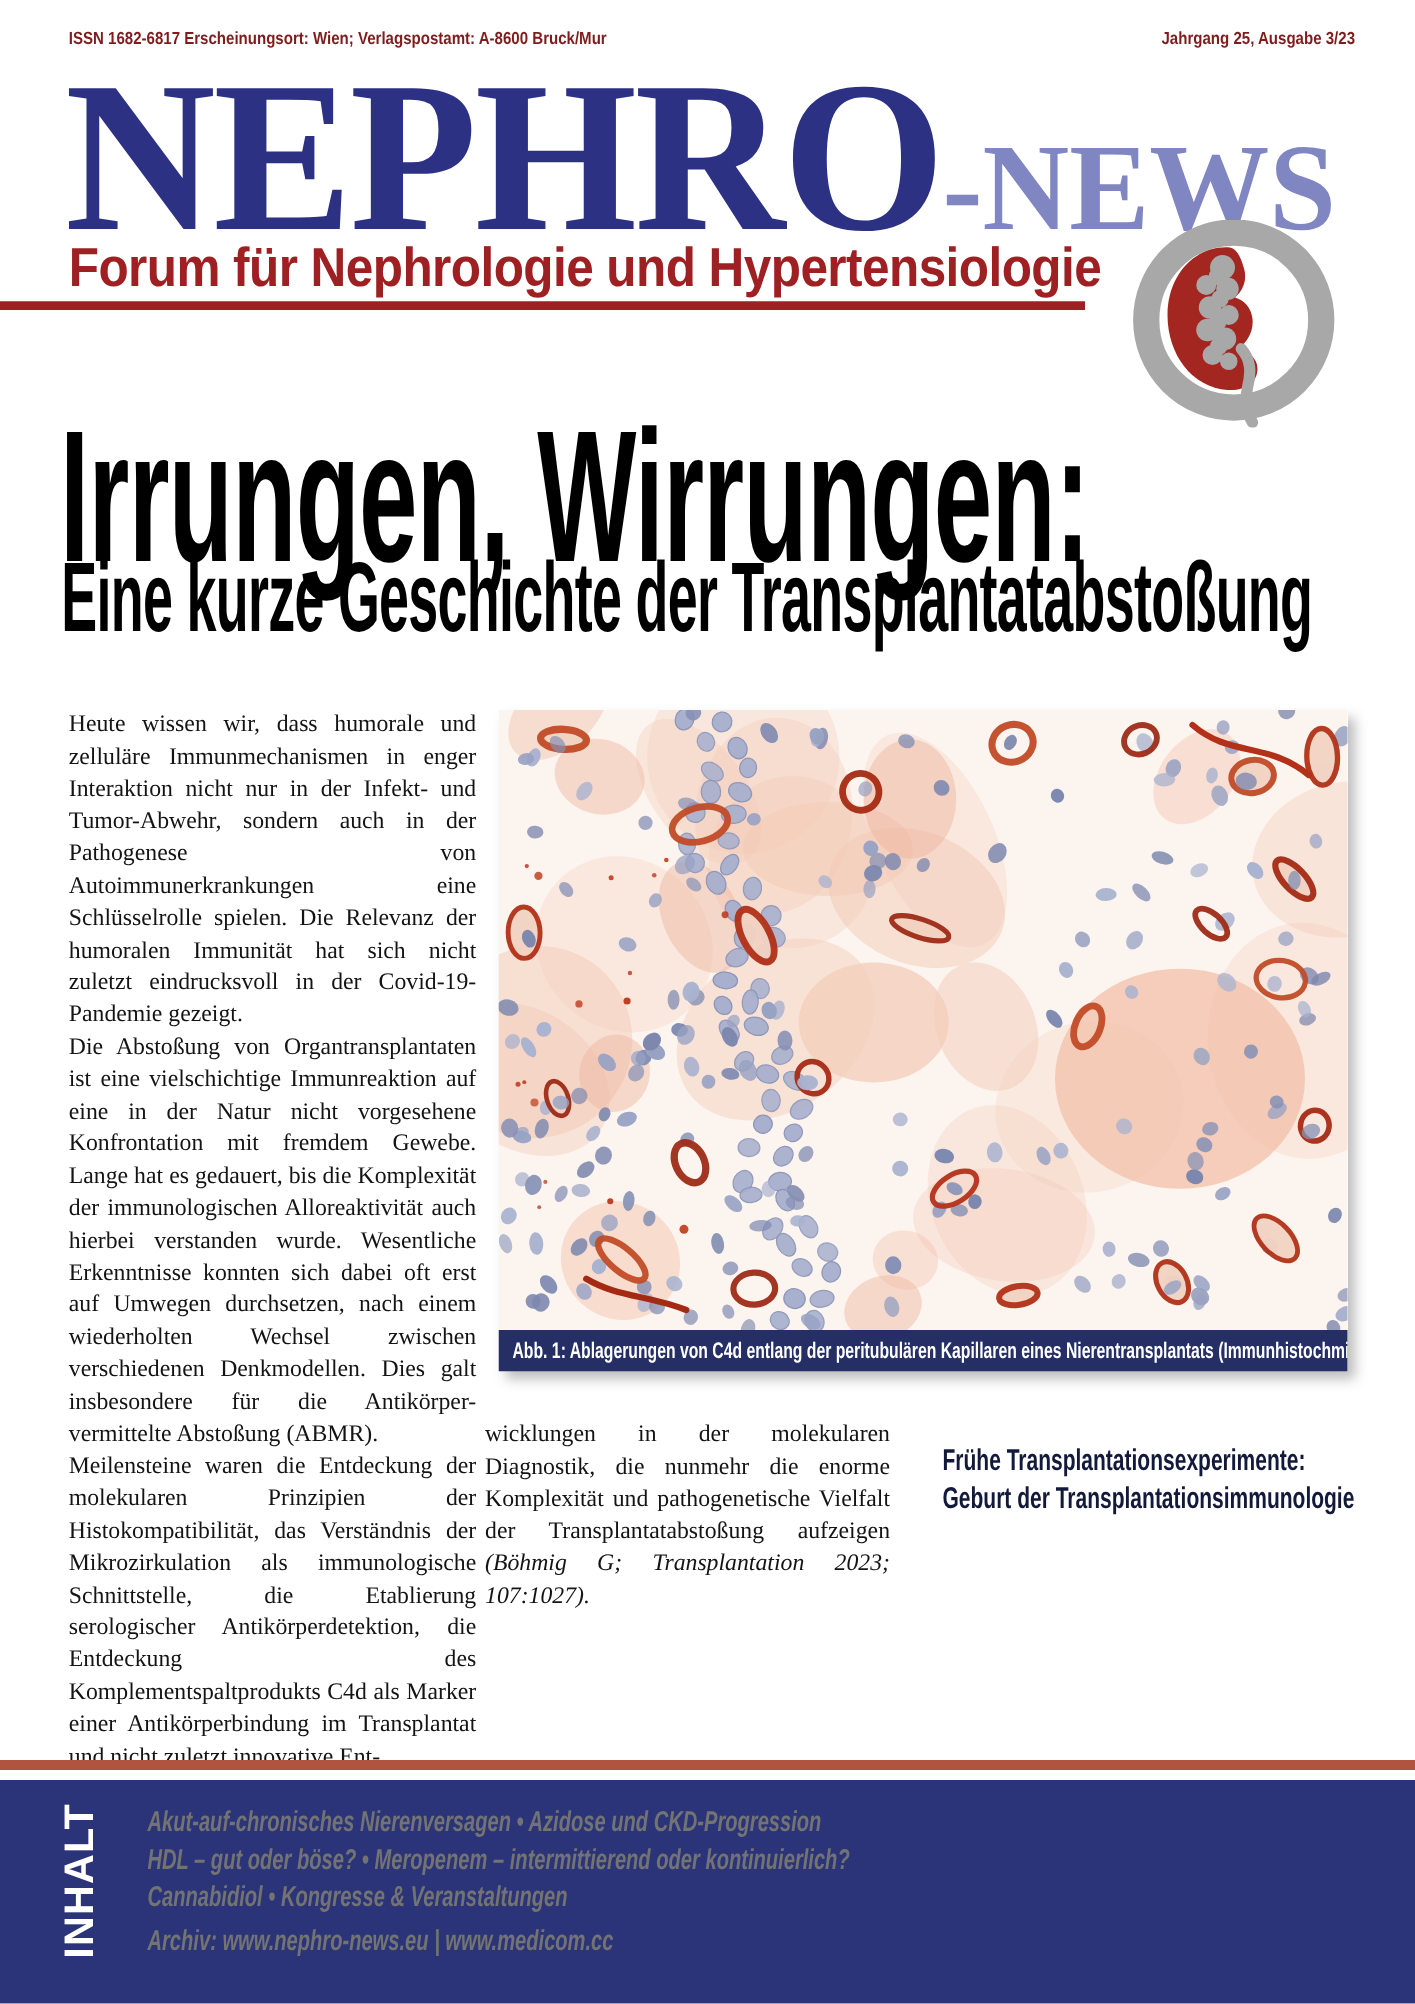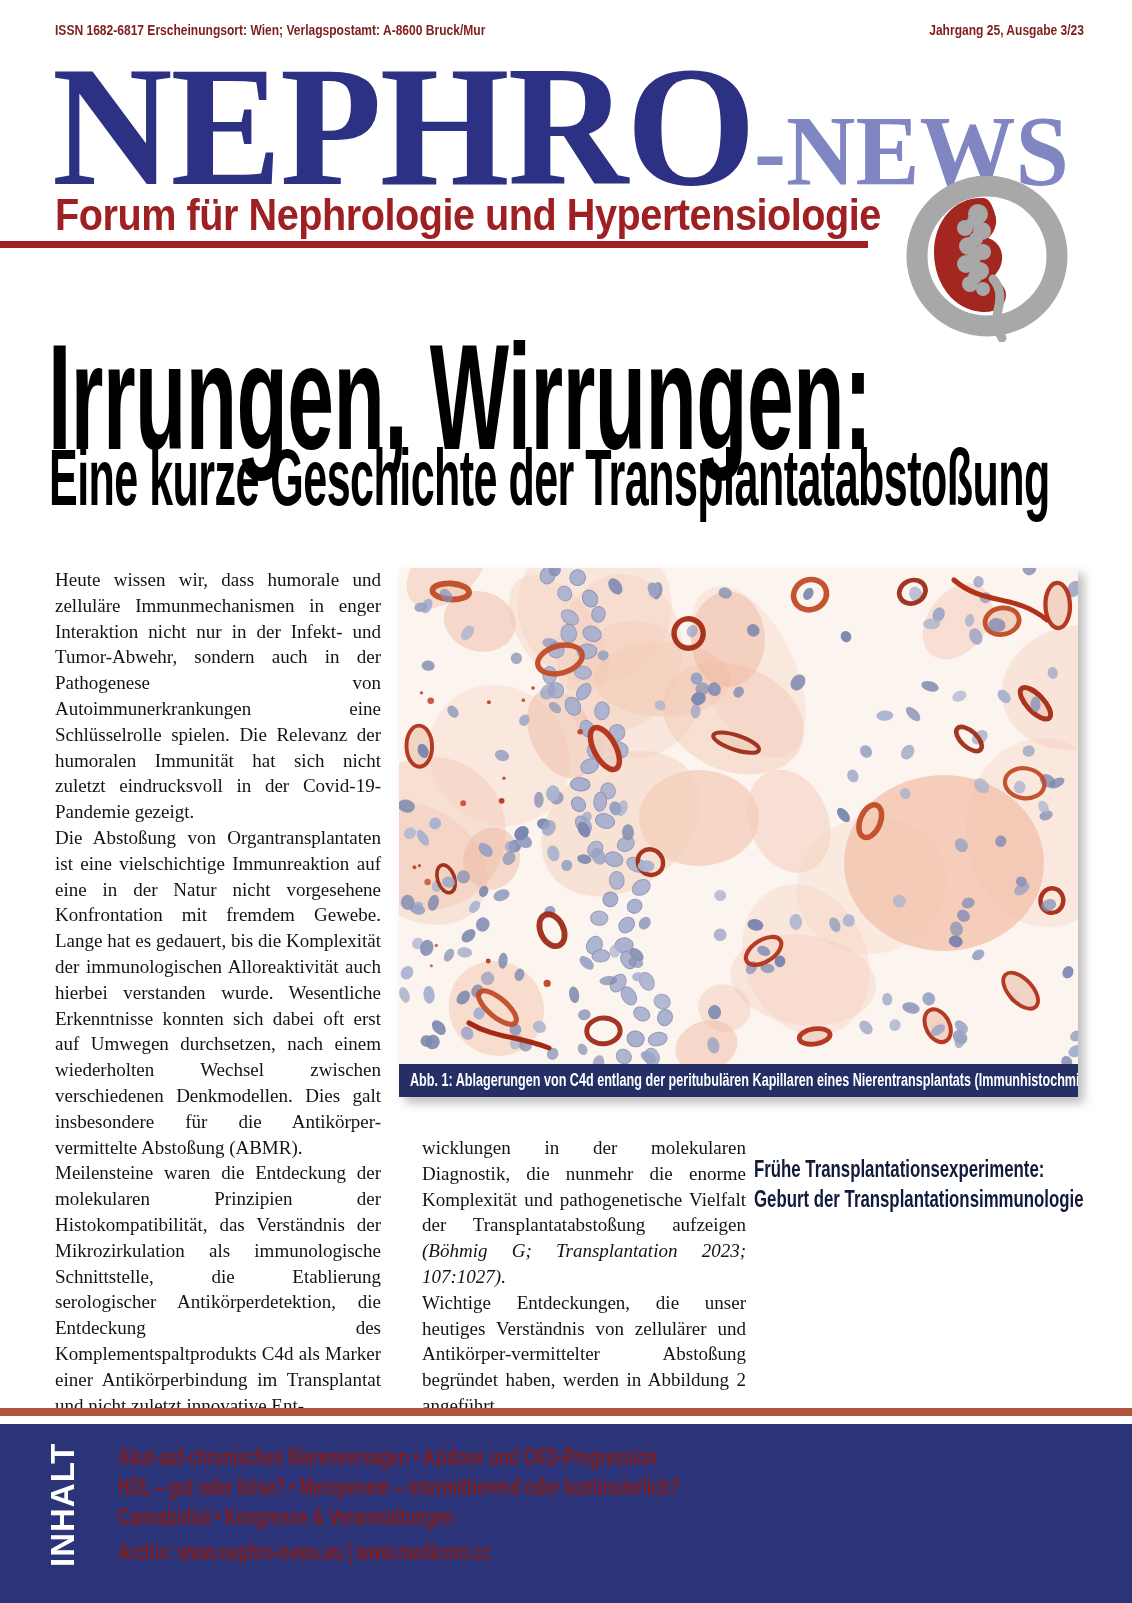--- a/index.html
+++ b/index.html
@@ -27,40 +27,40 @@
              font-size:150px;line-height:1;color:#000;transform:scaleX(.56);transform-origin:left;
              white-space:nowrap;letter-spacing:-1px;}
   .headline2{position:absolute;left:49px;top:438px;font-family:"Liberation Sans",sans-serif;font-weight:bold;
              font-size:79px;line-height:1;color:#000;transform:scaleX(.545);transform-origin:left;
              white-space:nowrap;letter-spacing:-1px;}
 
   
   .col{position:absolute;text-align:justify;font-size:19px;line-height:25.8px;color:#141414;}
   .col p{margin:0;}
   #col1{left:55px;top:567px;width:326px;}
-  #col2{left:422px;top:1135px;width:324px;}
+  #col2{left:388px;top:1135px;width:324px;}
   #col3{left:754px;top:1126px;width:324px;margin-top:28px;}
   .col3-heading{font-family:"Liberation Sans",sans-serif;font-weight:bold;font-size:24px;line-height:30px;
                 color:#13193b;text-align:left;transform:scaleX(.7);transform-origin:left;white-space:nowrap;}
   #col3 .bodytext{margin-top:21px;text-indent:5px;}
 
   
   .figure{position:absolute;left:399px;top:568px;width:679px;box-shadow:6px 6px 9px rgba(110,110,110,.45);}
   .figure svg{display:block;}
   .fig-caption{height:33px;background:#252f66;color:#fff;font-family:"Liberation Sans",sans-serif;
                font-weight:bold;font-size:18px;line-height:33px;padding-left:11px;overflow:hidden;}
   .fig-caption span{display:inline-block;transform:scaleX(.7);transform-origin:left;white-space:nowrap;}
 
   
   .rule-sienna{position:absolute;left:0;top:1408px;width:1132px;height:8px;background:#b0543f;}
   .footer-box{position:absolute;left:0;top:1424px;width:1132px;height:179px;background:#2b3478;}
   .inhalt{position:absolute;left:46px;top:1567px;transform:rotate(-90deg);transform-origin:0 0;
           font-family:"Liberation Sans",sans-serif;font-weight:bold;font-size:33px;letter-spacing:1px;
           color:#fff;white-space:nowrap;line-height:1;}
-  .toc{position:absolute;left:118px;top:1446px;color:#7f1d1d;font-family:"Liberation Sans",sans-serif;font-weight:bold;font-size:23px;}
+  .toc{position:absolute;left:118px;top:1446px;color:#737373;font-family:"Liberation Sans",sans-serif;font-weight:bold;font-size:23px;font-style:italic;}
   .toc-line{line-height:23px;margin-bottom:7px;transform:scaleX(.7);transform-origin:left;white-space:nowrap;}
   .archive{margin-top:12px;}
 </style>
 </head>
 <body>
 
 <div class="page">
 
   <div class="meta-row">
     <span class="meta-left">ISSN 1682-6817  Erscheinungsort: Wien; Verlagspostamt: A-8600 Bruck/Mur</span>
@@ -404,21 +404,20 @@
         <circle cx="181.0761098668445" cy="163.73360574245453" r="2.7909011135343462" fill="#bd3a1c" opacity="0.869198600994423"></circle>
         <circle cx="31.745769820408896" cy="132.71933434531093" r="3.297776580788195" fill="#bd3a1c" opacity="0.8167070196243003"></circle>
       </svg>
     <div class="fig-caption">
       <span>Abb. 1: Ablagerungen von C4d entlang der peritubulären Kapillaren eines Nierentransplantats (Immunhistochmie)</span>
     </div>
   </div>
 
   <div class="col" id="col2">
     <p><span>wicklungen in der molekularen Diagnostik, die nunmehr die enorme Komplexität und pathogenetische Vielfalt der Transplantatabstoßung aufzeigen </span><i>(Böhmig G; Transplantation 2023; 107:1027).</i></p>
-    <p>Wichtige Entdeckungen, die unser heutiges Verständnis von zellulärer und Antikörper-vermittelter Abstoßung begründet haben, werden in Abbildung 2 angeführt.</p>
   </div>
 
   <div class="col" id="col3">
     <div class="col3-heading">Frühe Transplantationsexperimente:</div>
     <div class="col3-heading">Geburt der Transplantationsimmunologie</div>
   </div>
 
   <div class="rule-sienna"></div>
   <div class="footer-box"></div>
   <div class="inhalt">INHALT</div>

